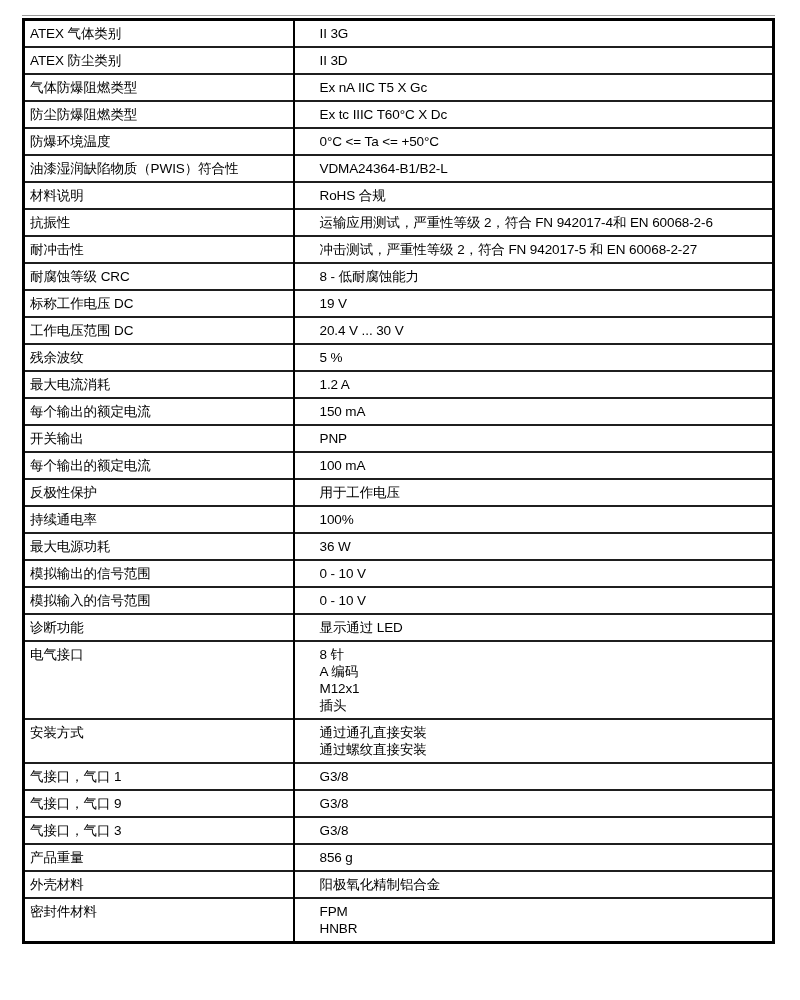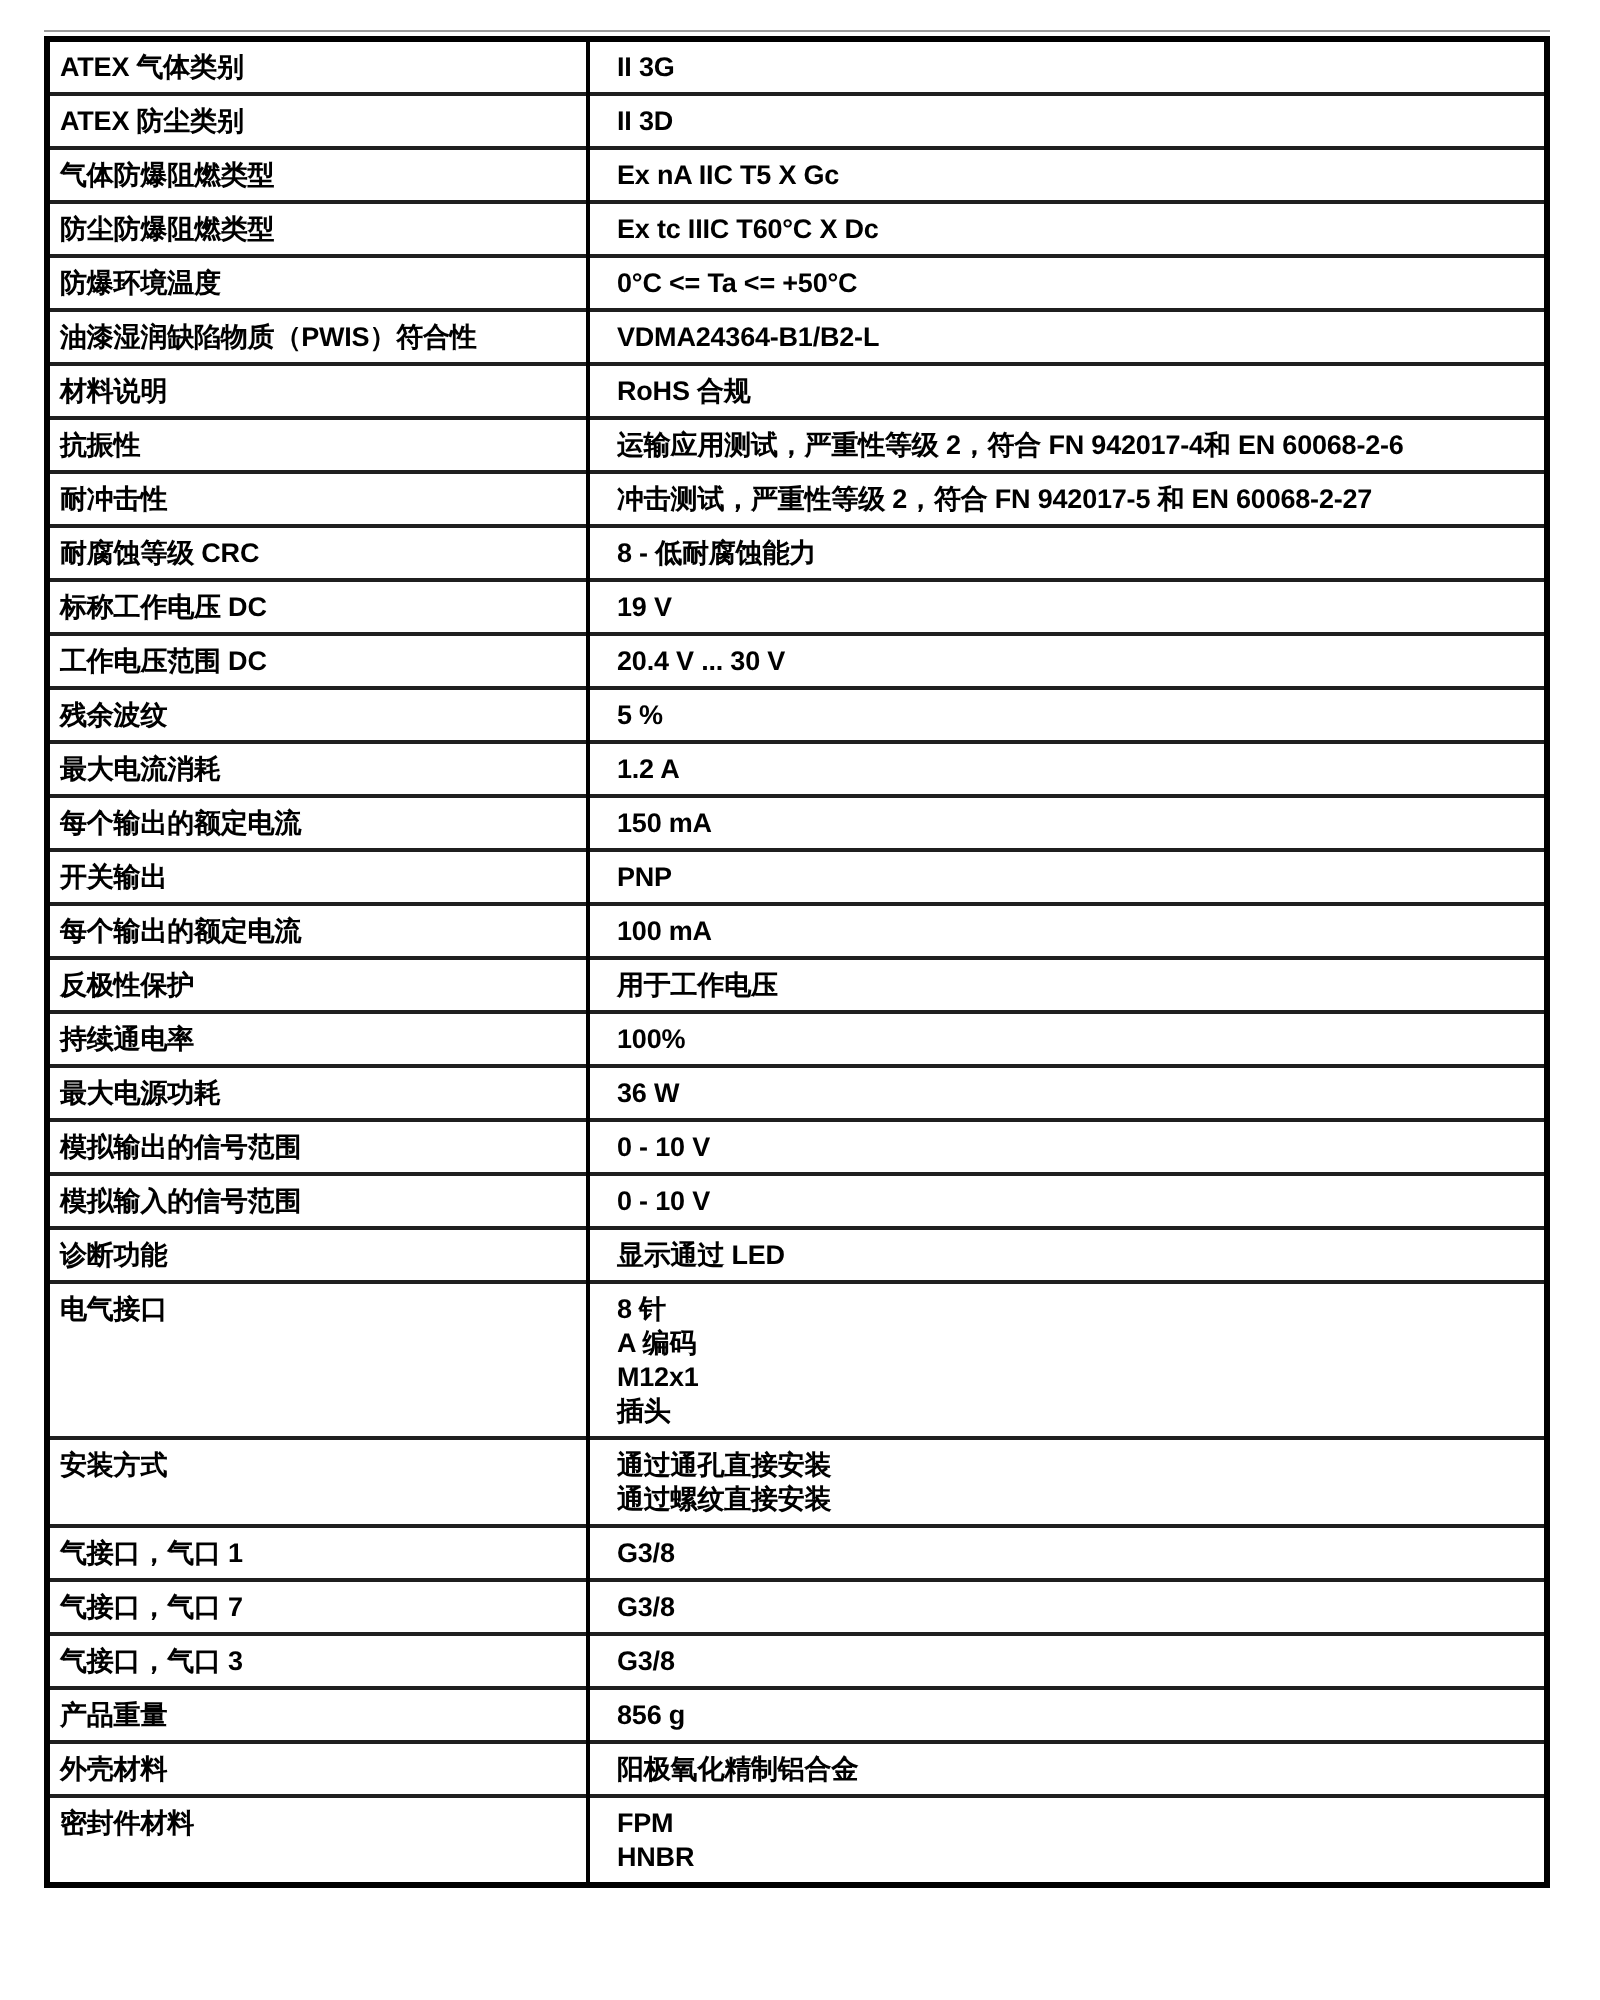--- a/index.html
+++ b/index.html
@@ -17,21 +17,20 @@
     width: 800px;
     height: 1000px;
     overflow: hidden;
     font-family: "Liberation Sans", "DejaVu Sans", sans-serif;
     color: var(--text);
   }
   .page {
     width: 800px;
     height: 1000px;
     position: relative;
-    font-weight: bold;
   }
   .top-hairline {
     position: absolute;
     left: 22px;
     top: 15px;
     width: 753px;
     height: 1px;
     background: var(--hairline);
   }
   table.spec-table {
@@ -52,21 +51,21 @@
     white-space: pre-line;
     letter-spacing: -0.1px;
     overflow: hidden;
   }
   tr:first-child td { border-top: none; }
   td.label-cell {
     width: 270px;
     border-right: 2px solid var(--table-border);
   }
   td.value-cell {
-    padding-left: 14px;
+    padding-left: 25px;
   }
 </style>
 </head>
 <body>
 
 <div class="page">
   <div class="top-hairline"></div>
   <table class="spec-table">
     <tbody id="spec-body">
         <tr>
@@ -171,21 +170,21 @@
         <tr>
           <td class="label-cell">安装方式</td>
           <td class="value-cell">通过通孔直接安装
 通过螺纹直接安装</td>
         </tr>
         <tr>
           <td class="label-cell">气接口，气口 1</td>
           <td class="value-cell">G3/8</td>
         </tr>
         <tr>
-          <td class="label-cell">气接口，气口 7</td>
+          <td class="label-cell">气接口，气口 9</td>
           <td class="value-cell">G3/8</td>
         </tr>
         <tr>
           <td class="label-cell">气接口，气口 3</td>
           <td class="value-cell">G3/8</td>
         </tr>
         <tr>
           <td class="label-cell">产品重量</td>
           <td class="value-cell">856 g</td>
         </tr>

